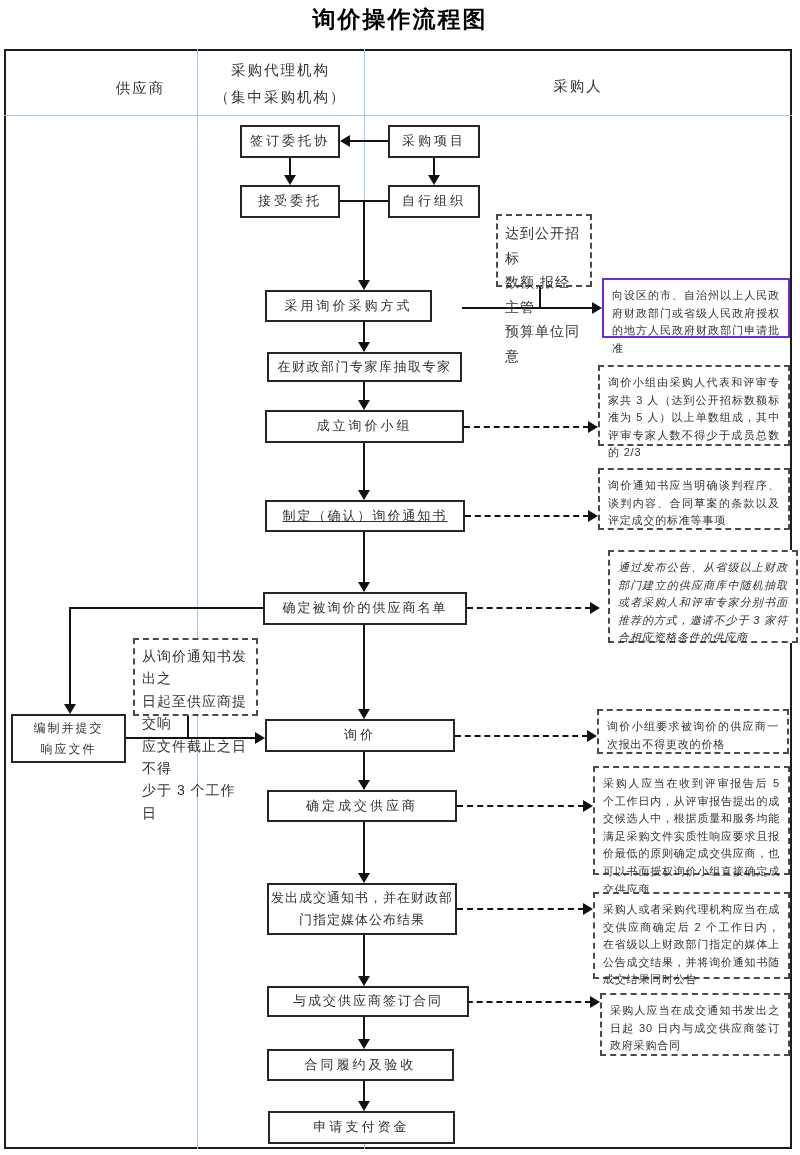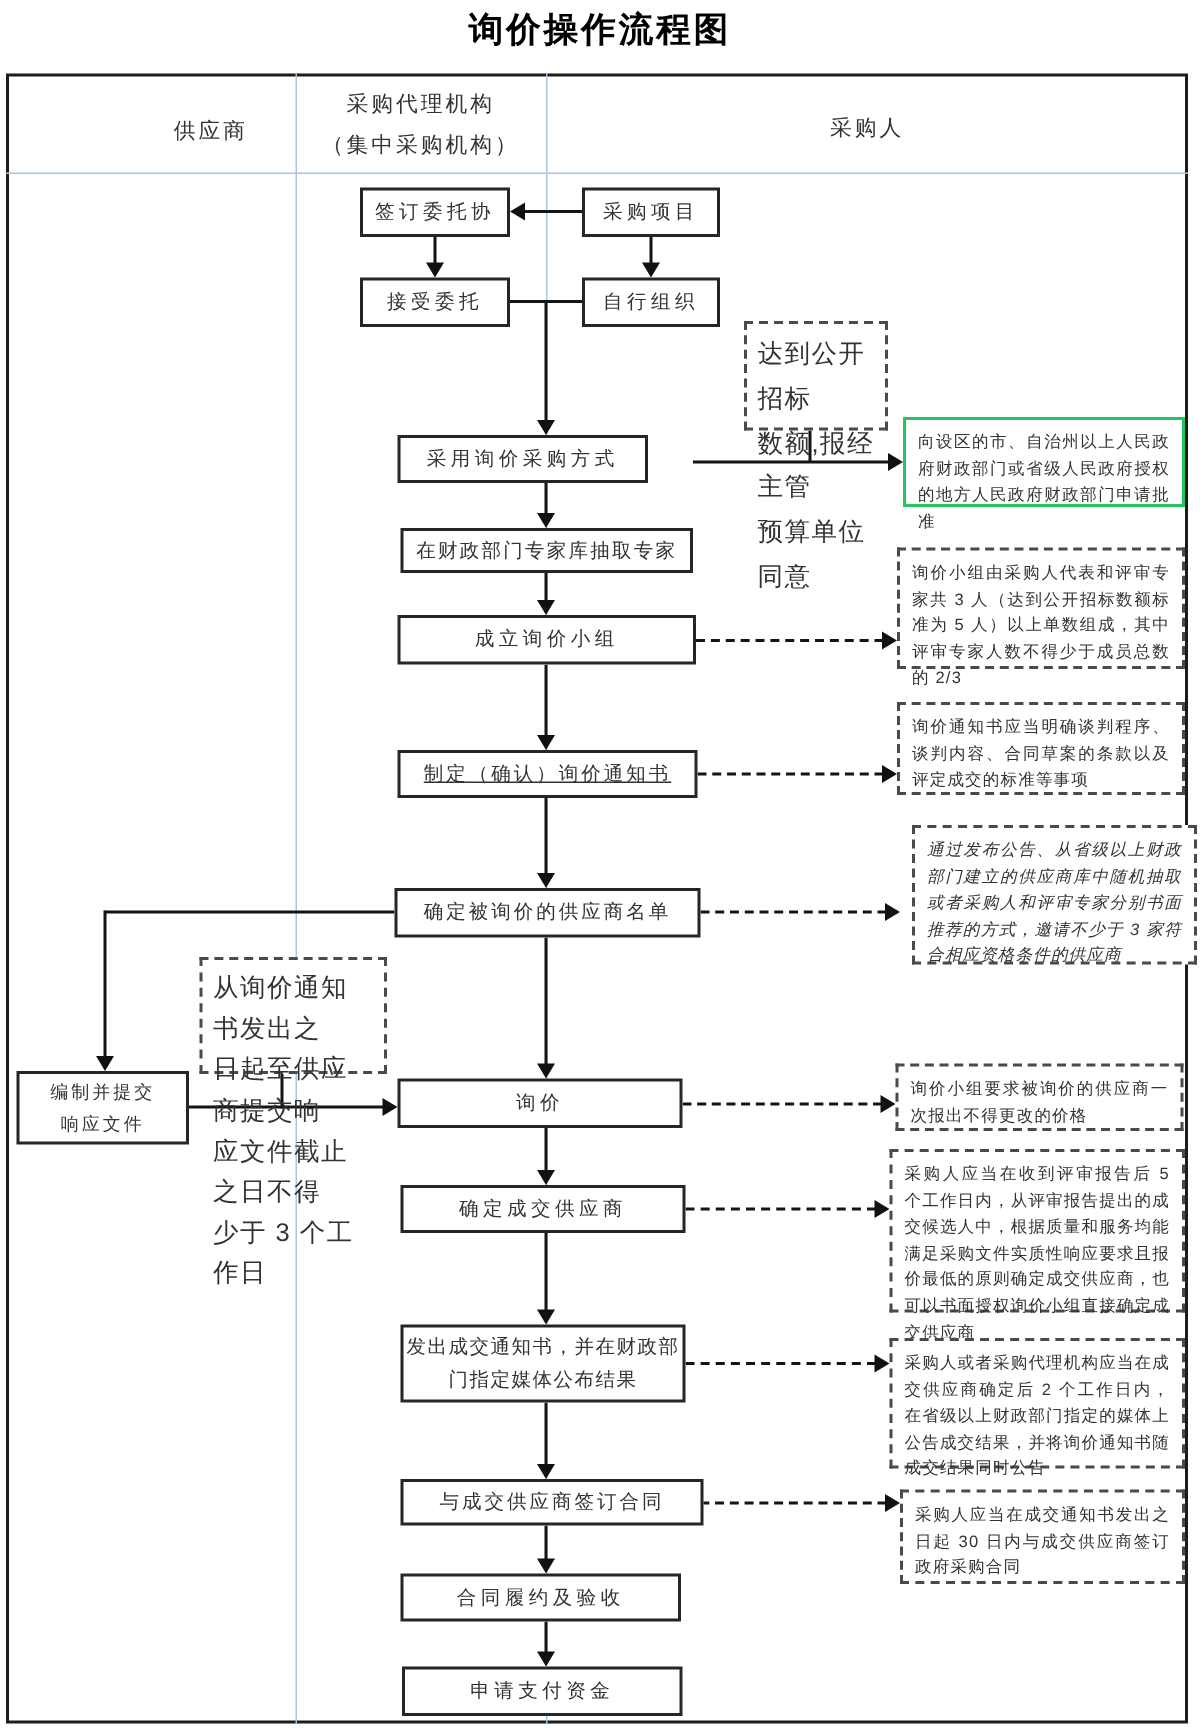--- a/index.html
+++ b/index.html
@@ -18,29 +18,29 @@
   .colhead{position:absolute;text-align:center;font-size:14.5px;color:#333;
     letter-spacing:2px;white-space:pre-line;line-height:1.85;}
   .node{
     position:absolute;box-sizing:border-box;border:2px solid #262626;background:#fff;
     display:flex;align-items:center;justify-content:center;text-align:center;
     font-size:13px;color:#333;letter-spacing:3px;white-space:pre-line;line-height:1.7;
     z-index:3;
   }
   .cond{
     position:absolute;box-sizing:border-box;border:2px dashed #4a4a4a;background:#fff;
-    font-size:17px;color:#333;letter-spacing:1px;white-space:pre-line;
+    font-size:14px;color:#333;letter-spacing:1px;white-space:pre-line;
     padding:5px 7px;line-height:1.75;z-index:3;
   }
   .note{
     position:absolute;box-sizing:border-box;border:2px dashed #4a4a4a;background:#fff;
     font-size:11px;color:#333;letter-spacing:0.8px;padding:7px 8px;line-height:1.6;
     z-index:3;text-align:justify;
   }
-  .note-solid{border:2px solid #22c55e;}
+  .note-solid{border:2px solid #6d28d9;}
   .lnv{position:absolute;width:2px;background:#141414;z-index:2;}
   .lnh{position:absolute;height:2px;background:#141414;z-index:2;}
   .dlh{position:absolute;height:0;border-top:2px dashed #141414;z-index:2;}
   .ah{position:absolute;width:0;height:0;z-index:2;}
   .ah-down{border-left:6px solid transparent;border-right:6px solid transparent;border-top:10px solid #111;}
   .ah-right{border-top:6px solid transparent;border-bottom:6px solid transparent;border-left:10px solid #111;}
   .ah-left{border-top:6px solid transparent;border-bottom:6px solid transparent;border-right:10px solid #111;}
 </style>
 </head>
 <body>

